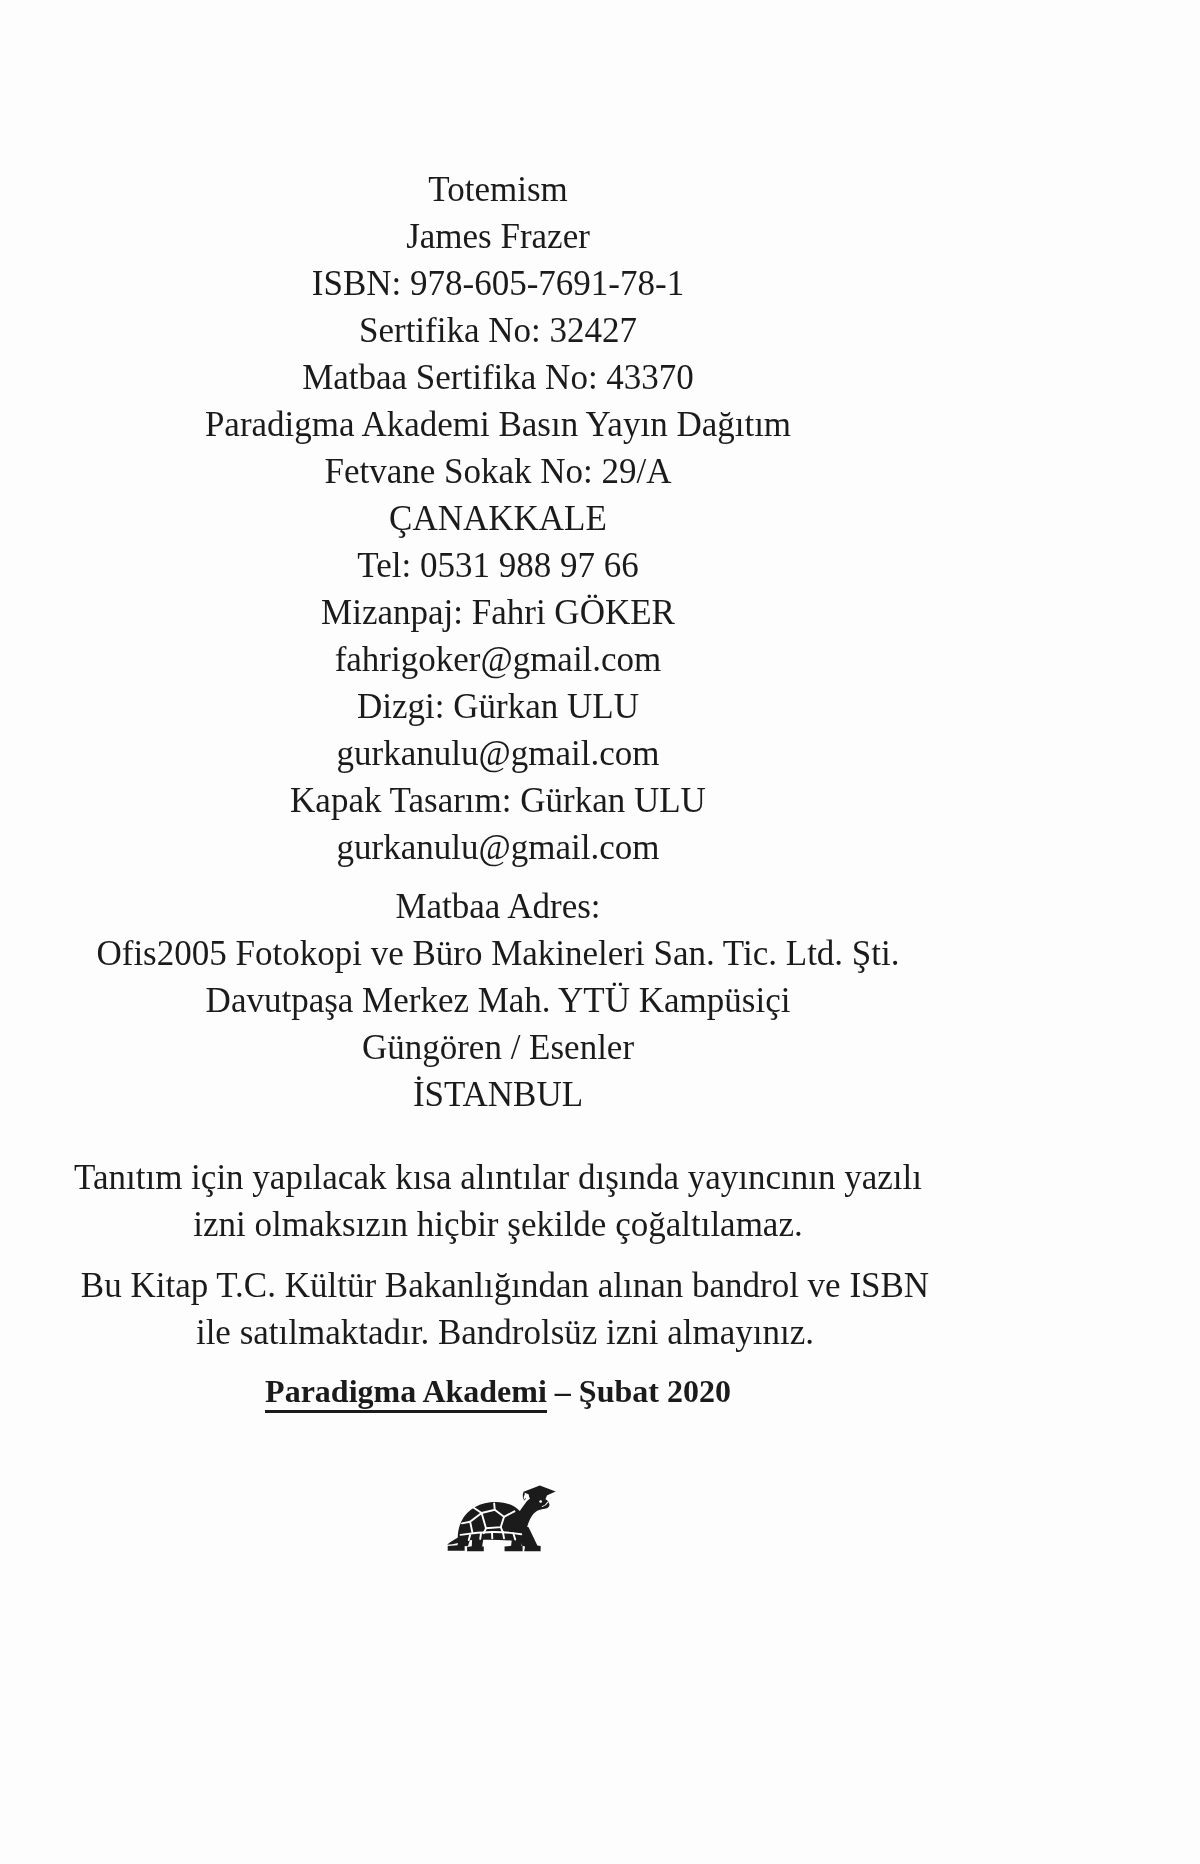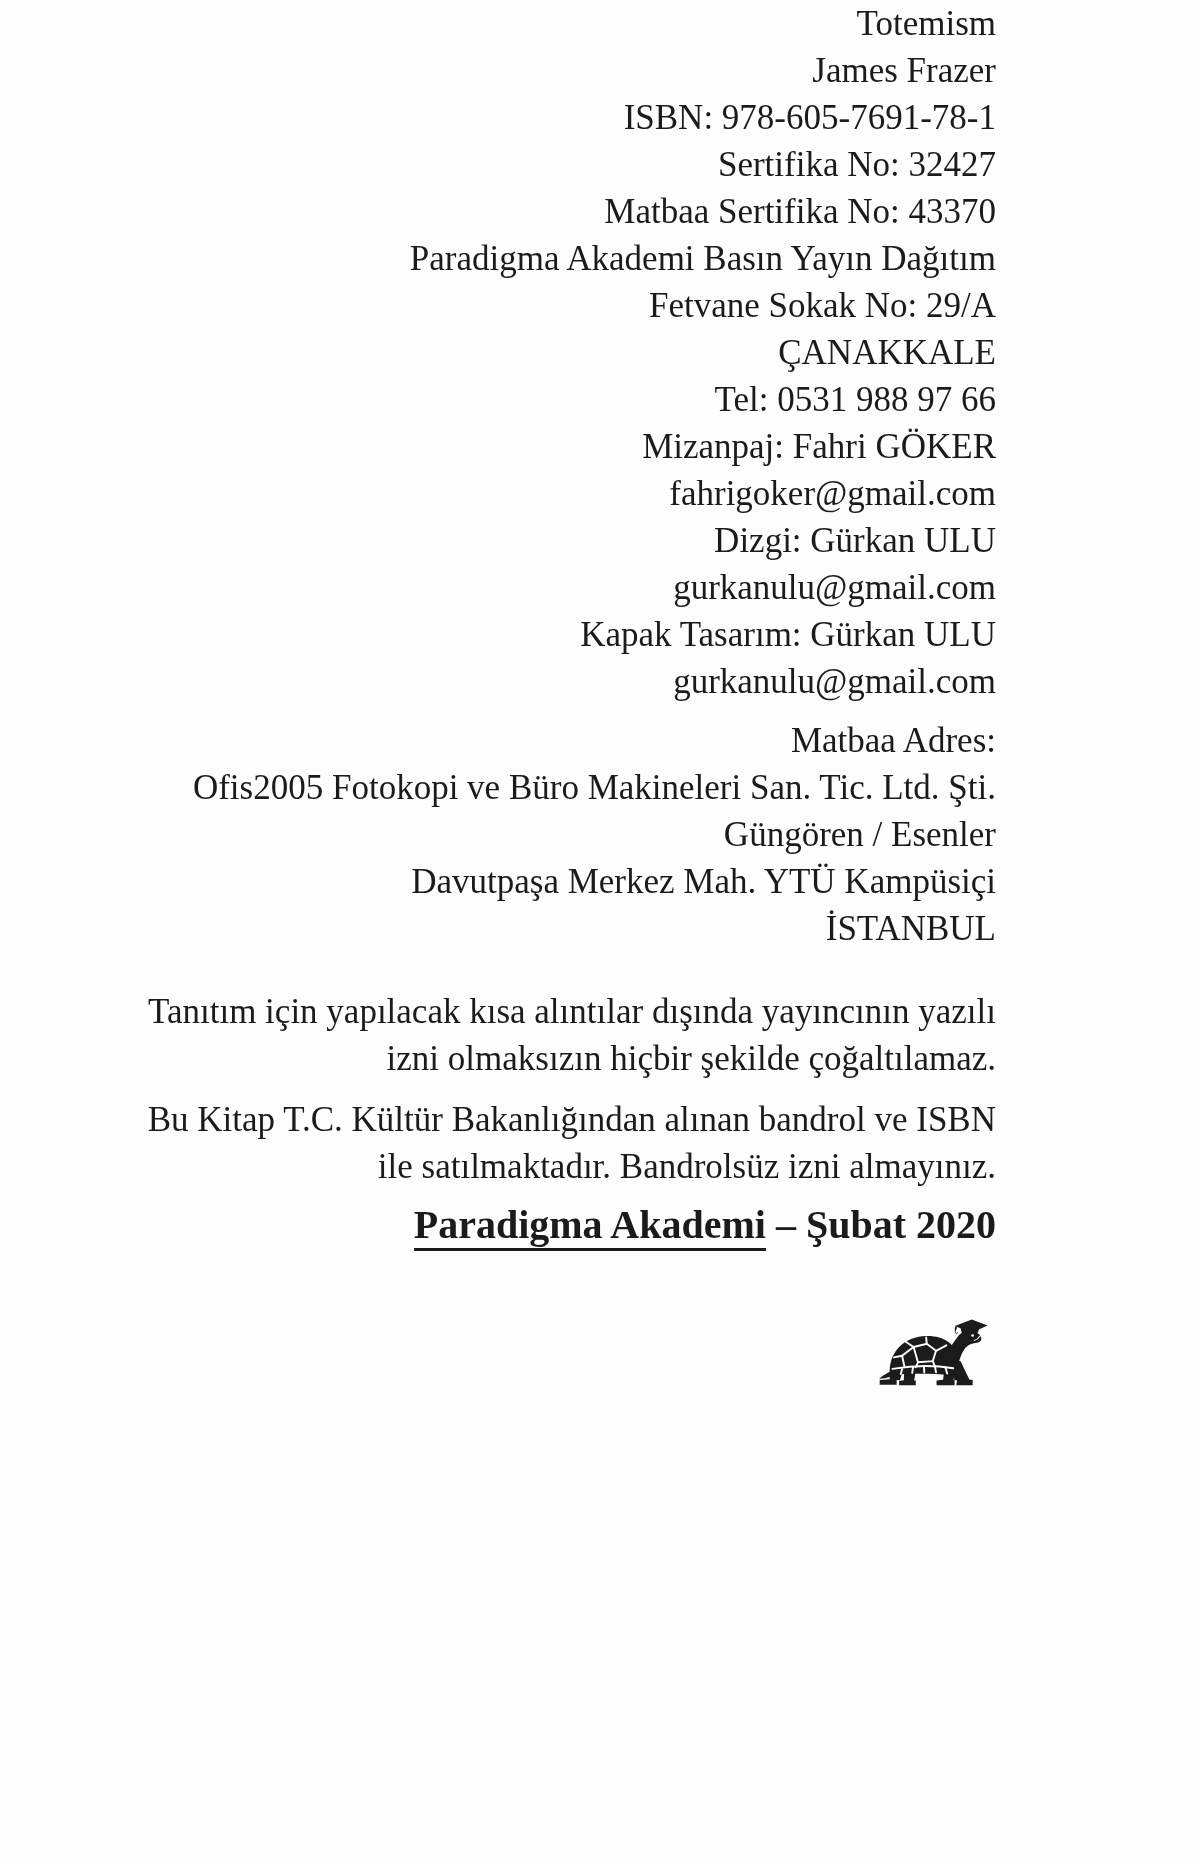--- a/index.html
+++ b/index.html
@@ -8,33 +8,34 @@
     height: 1864px;
     background: #fdfdfd;
     font-family: "Liberation Serif", "DejaVu Serif", serif;
     color: #1b1b1b;
     overflow: hidden;
   }
   .page {
     width: 996px;
     height: 1864px;
     box-sizing: border-box;
-    text-align: right;
+    padding-top: 166px;
+    text-align: center;
   }
   .line {
     font-size: 35px;
     line-height: 47px;
     white-space: nowrap;
   }
   .block-printer   { margin-top: 12px; }
   .block-copyright { margin-top: 36px; }
   .block-bandrol   { margin-top: 14px; margin-left: 14px; }
   .imprint {
     margin-top: 6px;
-    font-size: 40px;
+    font-size: 32px;
     line-height: 58px;
     font-weight: bold;
     white-space: nowrap;
   }
   .imprint .underlined {
     border-bottom: 3px solid #1b1b1b;
     padding-bottom: 1px;
   }
   .logo-wrap {
     margin-top: 58px;
@@ -61,22 +62,22 @@
     <div class="line">fahrigoker@gmail.com</div>
     <div class="line">Dizgi: Gürkan ULU</div>
     <div class="line">gurkanulu@gmail.com</div>
     <div class="line">Kapak Tasarım: Gürkan ULU</div>
     <div class="line">gurkanulu@gmail.com</div>
   </div>
 
   <div class="block-printer">
     <div class="line">Matbaa Adres:</div>
     <div class="line">Ofis2005 Fotokopi ve Büro Makineleri San. Tic. Ltd. Şti.</div>
+    <div class="line">Davutpaşa Merkez Mah. YTÜ Kampüsiçi</div>
     <div class="line">Güngören / Esenler</div>
-    <div class="line">Davutpaşa Merkez Mah. YTÜ Kampüsiçi</div>
     <div class="line">İSTANBUL</div>
   </div>
 
   <div class="block-copyright">
     <div class="line">Tanıtım için yapılacak kısa alıntılar dışında yayıncının yazılı</div>
     <div class="line">izni olmaksızın hiçbir şekilde çoğaltılamaz.</div>
   </div>
 
   <div class="block-bandrol">
     <div class="line">Bu Kitap T.C. Kültür Bakanlığından alınan bandrol ve ISBN</div>

